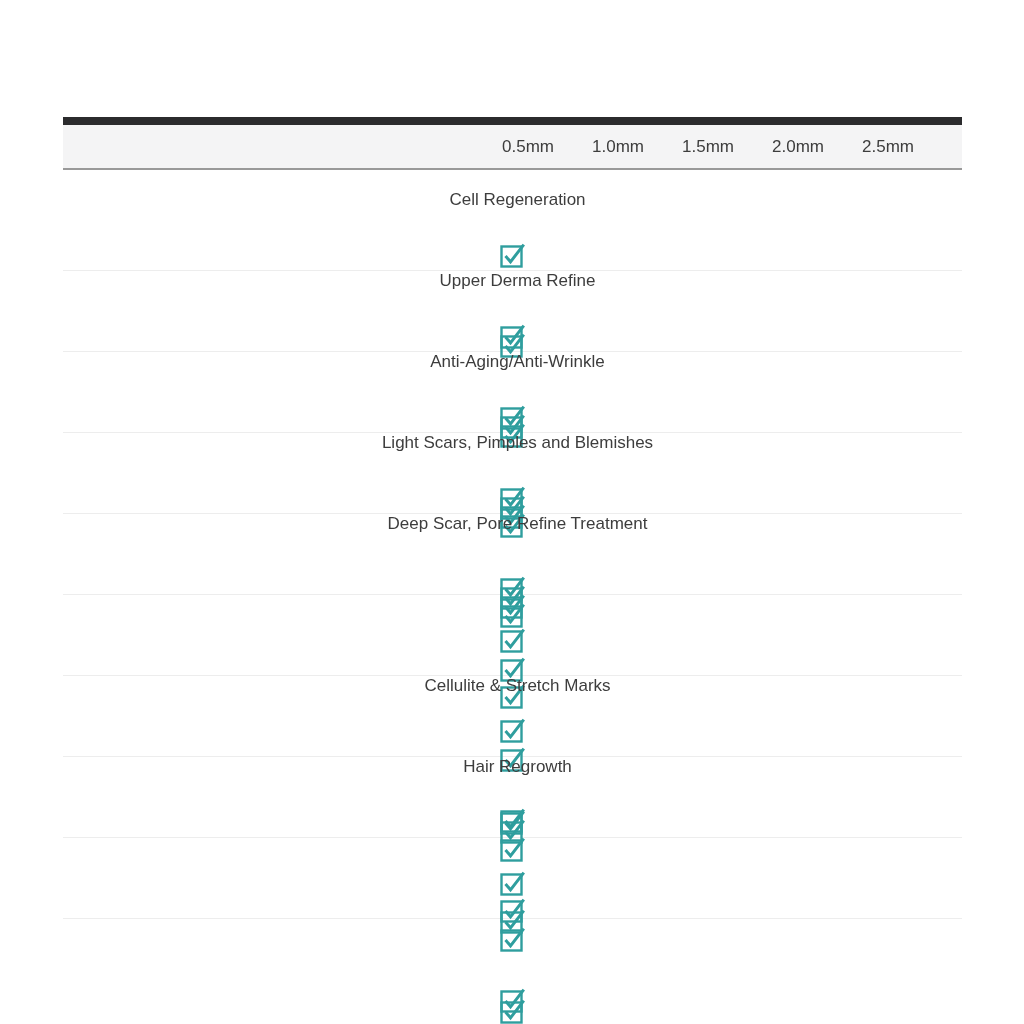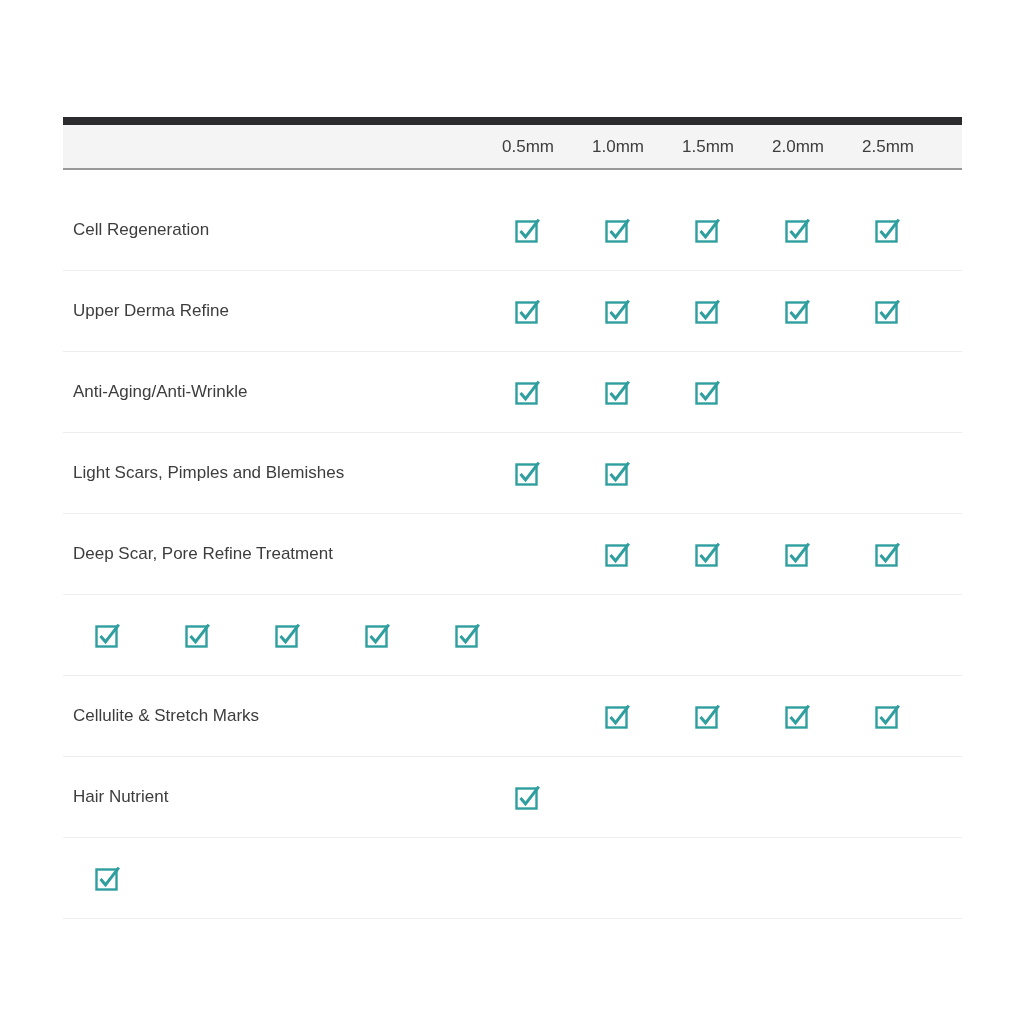--- a/index.html
+++ b/index.html
@@ -47,20 +47,21 @@
     flex: 0 0 29px;
   }
   .tbody {
     padding-top: 20px;
   }
   .body-row {
     display: flex;
     align-items: center;
     height: 80px;
     border-bottom: 1px solid var(--divider-color, #ededed);
+    flex-direction: column;
   }
   .label-cell {
     flex: 1 1 auto;
     padding-left: 10px;
     font-size: 17px;
     color: var(--text-color, #3d3d3d);
     white-space: nowrap;
   }
   .check-cell {
     width: 90px;
@@ -322,21 +323,21 @@
     </div>
     <div class="check-cell">
       <svg class="checkbox" width="26" height="26" viewBox="0 0 26 26" aria-hidden="true">
         <rect x="1.5" y="4.5" width="20" height="20" fill="none" stroke="currentColor" stroke-width="2.4"></rect>
         <path d="M5.5 14 L10.5 19.8 L23.8 2.6" fill="none" stroke="currentColor" stroke-width="3"></path>
       </svg>
     </div>
     <div class="end-pad"></div>
   </div>
         <div class="body-row">
-    <div class="label-cell">Hair Nutrient</div>
+    <div class="label-cell">Hair Regrowth</div>
     <div class="check-cell">
       <svg class="checkbox" width="26" height="26" viewBox="0 0 26 26" aria-hidden="true">
         <rect x="1.5" y="4.5" width="20" height="20" fill="none" stroke="currentColor" stroke-width="2.4"></rect>
         <path d="M5.5 14 L10.5 19.8 L23.8 2.6" fill="none" stroke="currentColor" stroke-width="3"></path>
       </svg>
     </div>
     <div class="check-cell">
       <svg class="checkbox" width="26" height="26" viewBox="0 0 26 26" aria-hidden="true" style="visibility: hidden;">
         <rect x="1.5" y="4.5" width="20" height="20" fill="none" stroke="currentColor" stroke-width="2.4"></rect>
         <path d="M5.5 14 L10.5 19.8 L23.8 2.6" fill="none" stroke="currentColor" stroke-width="3"></path>

